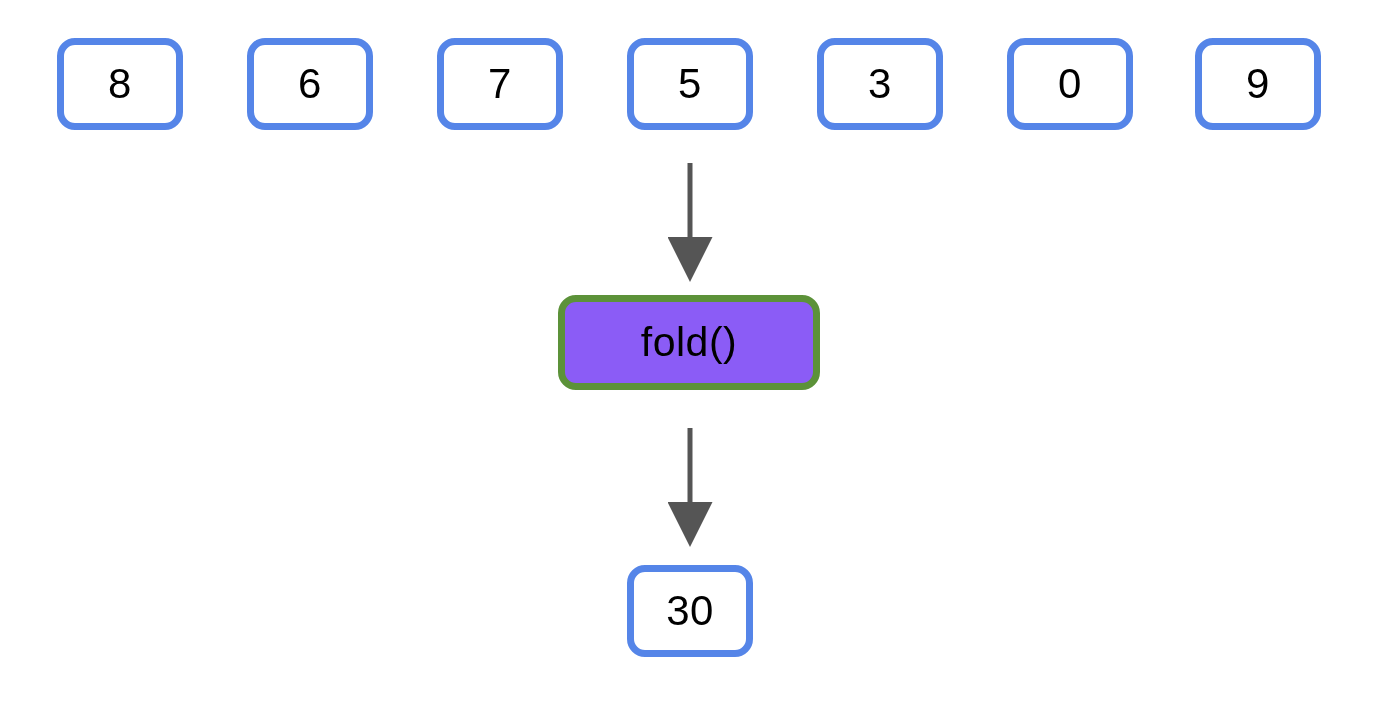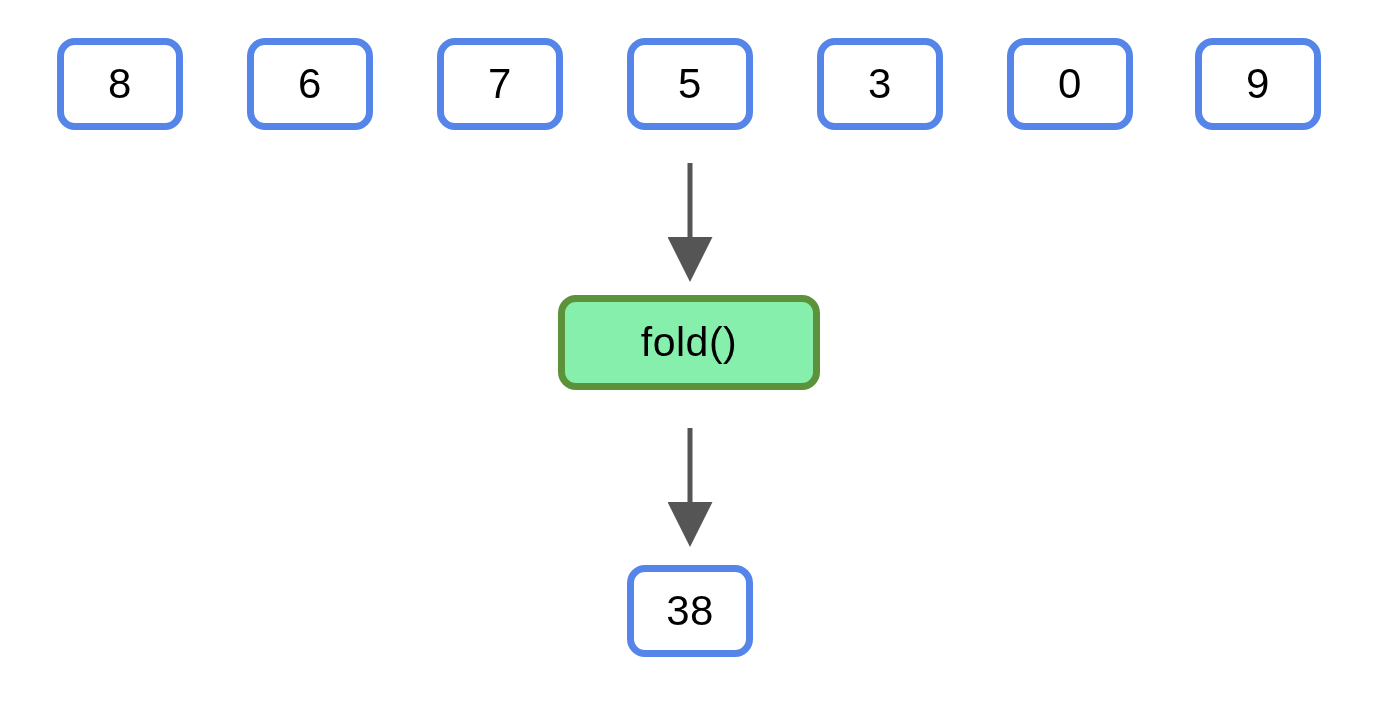--- a/index.html
+++ b/index.html
@@ -41,21 +41,21 @@
   .value-node {
     border-color: #5585E8;
     background: #ffffff;
     font-size: 42px;
     font-weight: 500;
     letter-spacing: 0.5px;
   }
 
   .op-node {
     border-color: #5C9239;
-    background: #86efac;
+    background: #8b5cf6;
     font-size: 41px;
     font-weight: 500;
     letter-spacing: 0.5px;
   }
 
   
   .input-row-node {
     top: 38px;
     width: 126px;
     height: 92px;
@@ -123,16 +123,16 @@
         <line x1="690" y1="163" x2="690" y2="243" stroke="#555555" stroke-width="5" marker-end="url(#arrowhead)"></line>
         <line x1="690" y1="428" x2="690" y2="508" stroke="#555555" stroke-width="5" marker-end="url(#arrowhead)"></line>
       </g>
   </svg>
 
   <div class="node op-node fold-node">
     <span>fold()</span>
   </div>
 
   <div class="node value-node result-node">
-    <span>38</span>
+    <span>30</span>
   </div>
 
 </div>
 
 </body></html>

